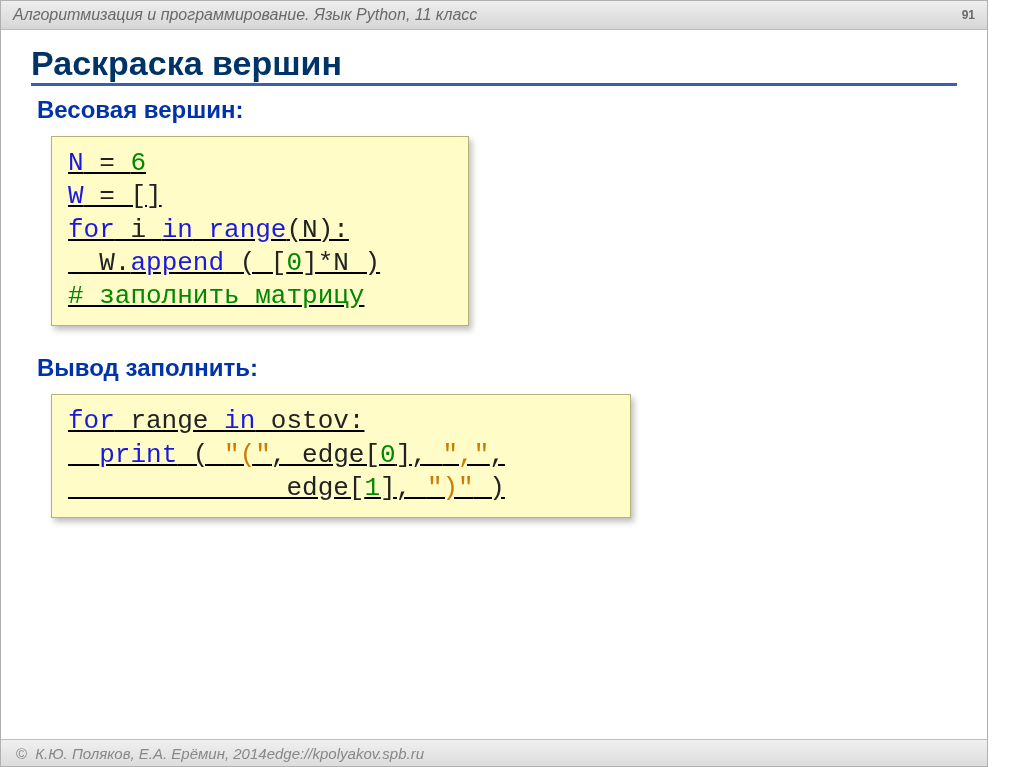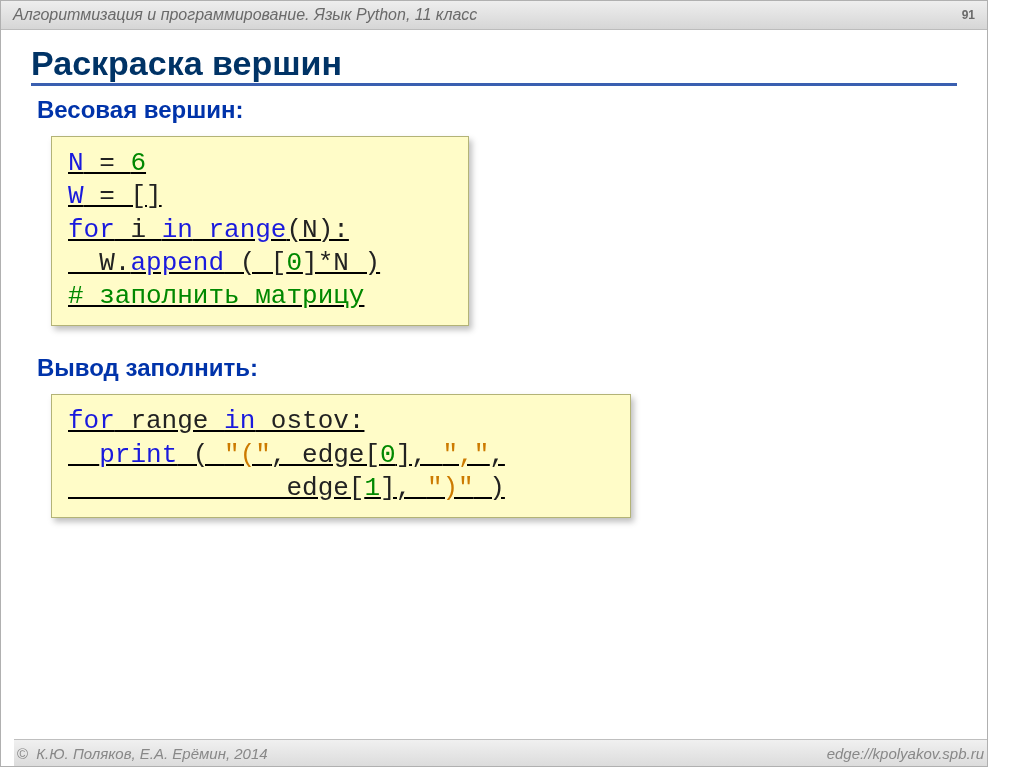--- a/index.html
+++ b/index.html
@@ -75,28 +75,28 @@
     text-decoration: underline;
   }
   .kw { color: #1a1add; }   
   .num { color: #008800; }  
   .com { color: #008800; }  
   .str { color: #cc7a00; }  
   .pl  { color: #222222; }  
 
   .footer {
     position: absolute;
-    left: 13px; right: 0; bottom: 0;
+    left: 0; right: 0; bottom: 0;
     height: 26px;
     background: linear-gradient(#f0f0f0, #dcdcdc);
     border-top: 1px solid #bfbfbf;
     display: flex;
     align-items: center;
-    justify-content: space-between;
-    padding: 0 3px;
+    justify-content: flex-start;
+    padding: 0 15px;
   }
   .footer .left, .footer .right {
     color: #888888;
     font-style: italic;
     font-size: 15px;
   }
   .footer .copy {
     font-style: normal;
     margin-right: 4px;
   }

